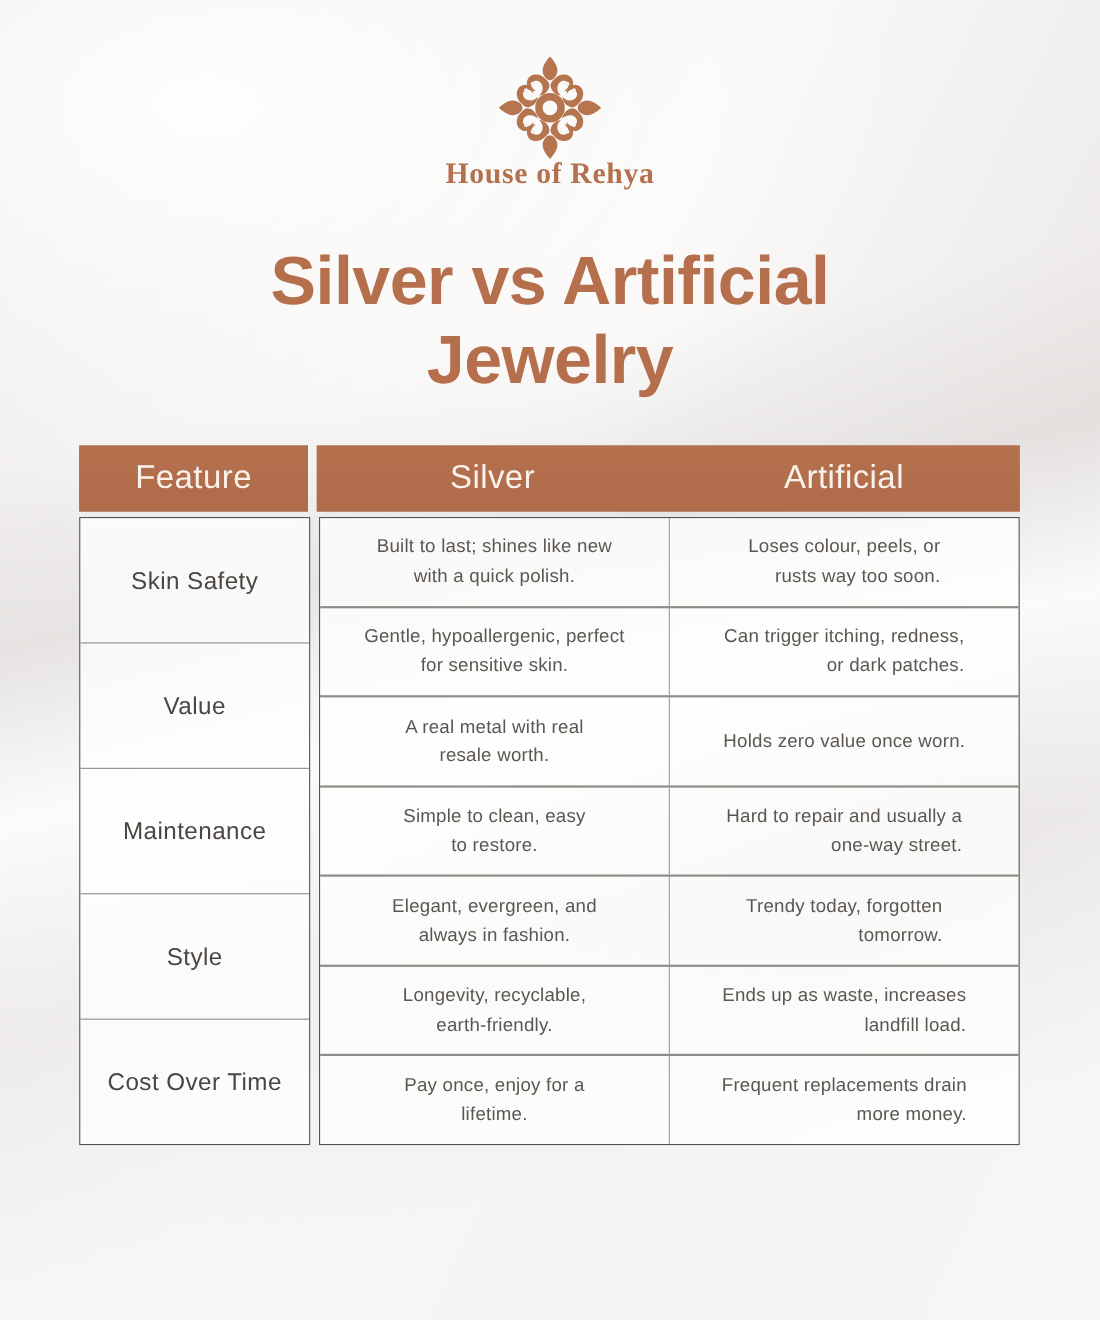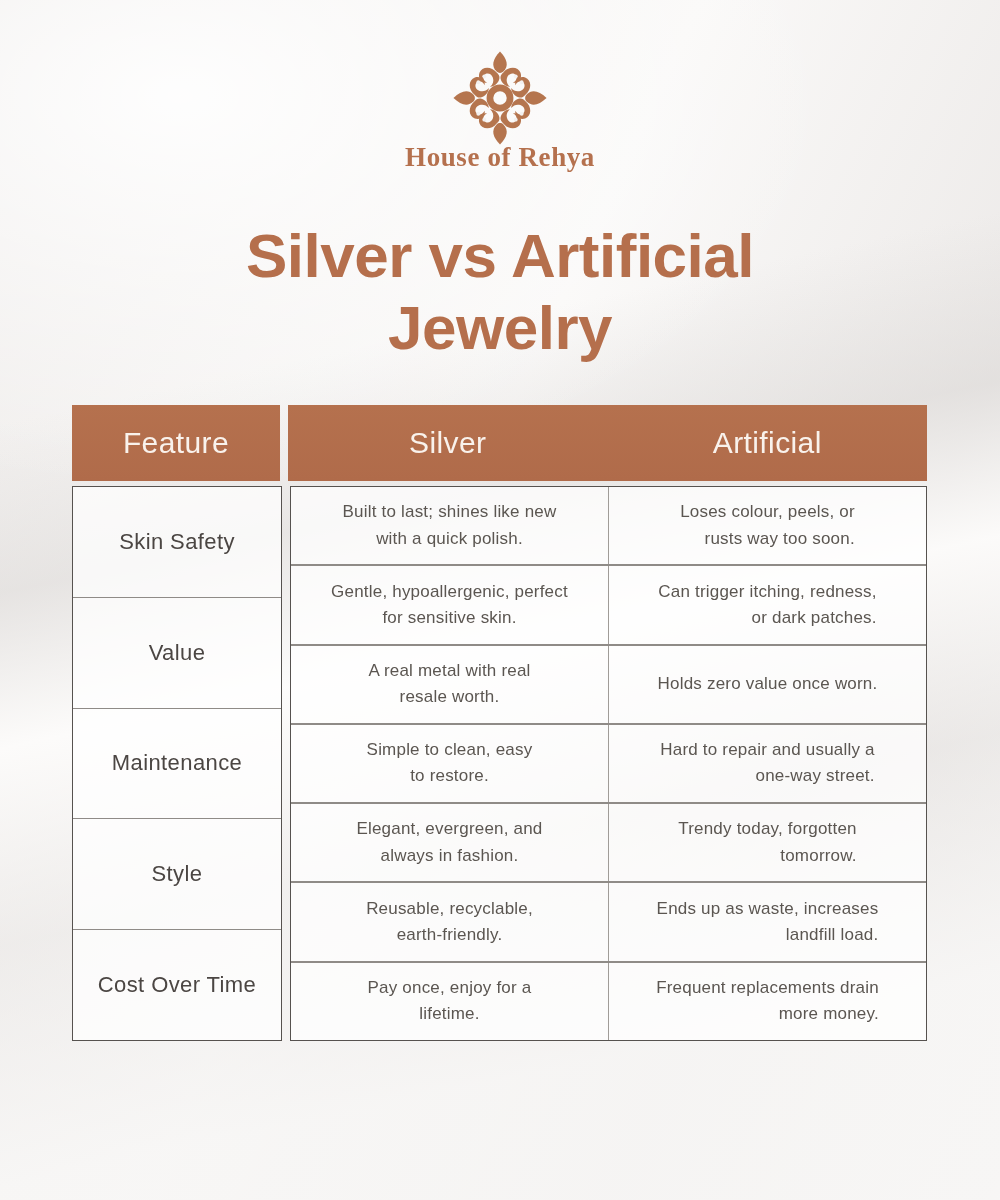--- a/index.html
+++ b/index.html
@@ -39,21 +39,21 @@
   .page-title{
     position:absolute;top:220px;left:0;width:100%;
     text-align:center;white-space:pre-line;
     font-weight:700;font-size:62px;line-height:1.16;letter-spacing:-0.5px;
     color:var(--title);
   }
   .comparison{
     position:absolute;top:405px;left:72px;width:855px;height:636px;
     display:flex;flex-direction:column;
   }
-  .header-row{display:flex;gap:8px;height:76px;margin-bottom:5px;flex:0 0 auto;}
+  .header-row{display:flex;gap:8px;height:60px;margin-bottom:5px;flex:0 0 auto;}
   .header-cell{
     background:var(--accent-deep);
     background-image:linear-gradient(180deg, #b5714e 0%, #b06b4a 100%);
     color:var(--header-text);
     display:flex;align-items:center;justify-content:center;
     font-size:30px;font-weight:400;letter-spacing:0.4px;
   }
   .header-feature{width:208px;flex:0 0 auto;}
   .header-right{flex:1;display:flex;}
   .header-right .half{flex:1 1 50%;display:flex;align-items:center;justify-content:center;}
@@ -156,21 +156,21 @@
         <div class="data-cell artificial">Hard to repair and usually a
 one-way street.</div>
       </div>
       <div class="data-row">
         <div class="data-cell silver">Elegant, evergreen, and
 always in fashion.</div>
         <div class="data-cell artificial">Trendy today, forgotten
 tomorrow.</div>
       </div>
       <div class="data-row">
-        <div class="data-cell silver">Reusable, recyclable,
+        <div class="data-cell silver">Longevity, recyclable,
 earth-friendly.</div>
         <div class="data-cell artificial">Ends up as waste, increases
 landfill load.</div>
       </div>
       <div class="data-row">
         <div class="data-cell silver">Pay once, enjoy for a
 lifetime.</div>
         <div class="data-cell artificial">Frequent replacements drain
 more money.</div>
       </div>

